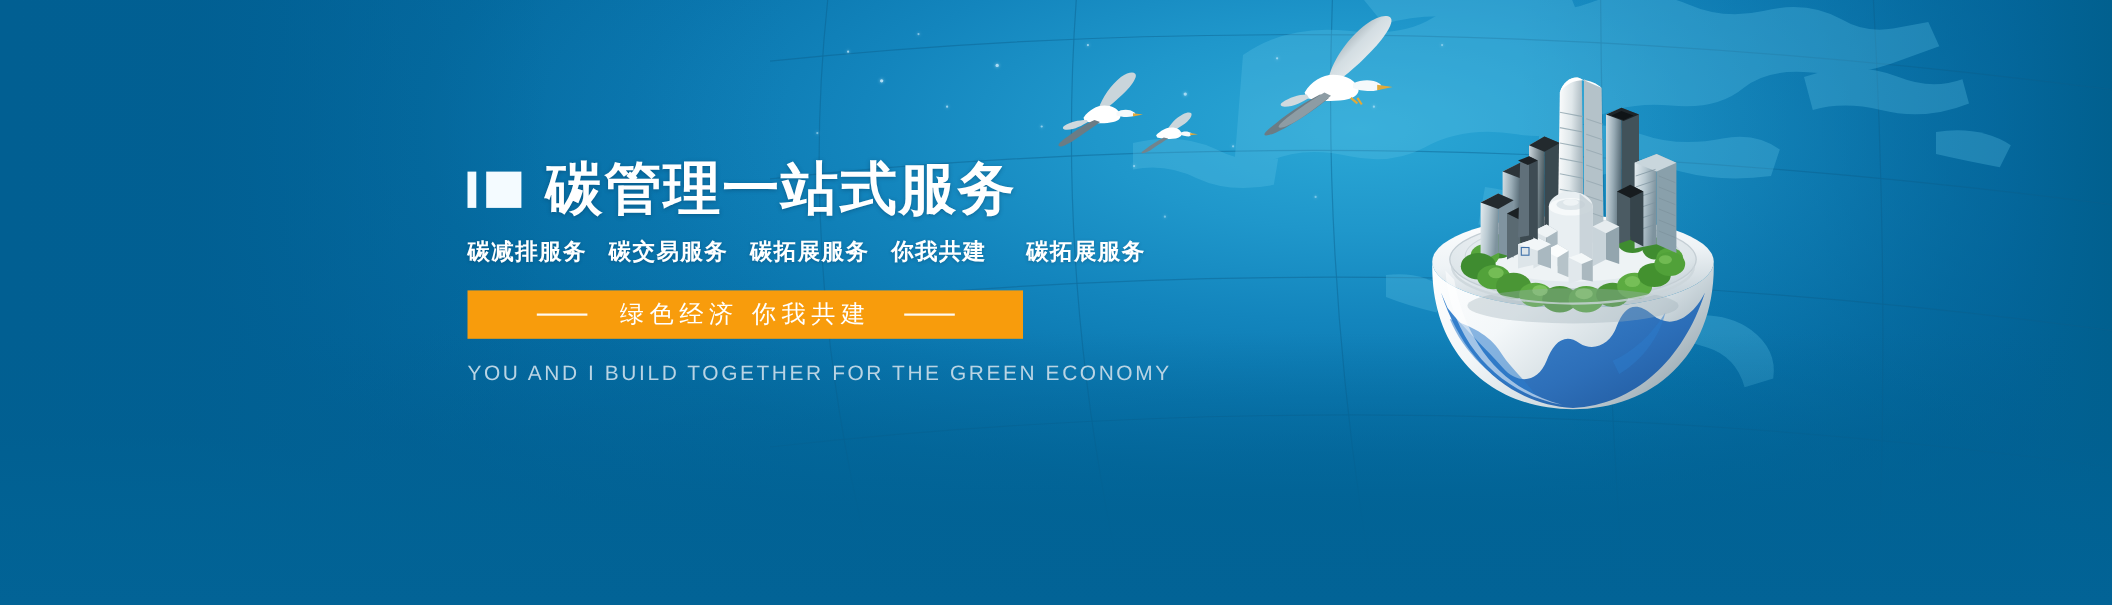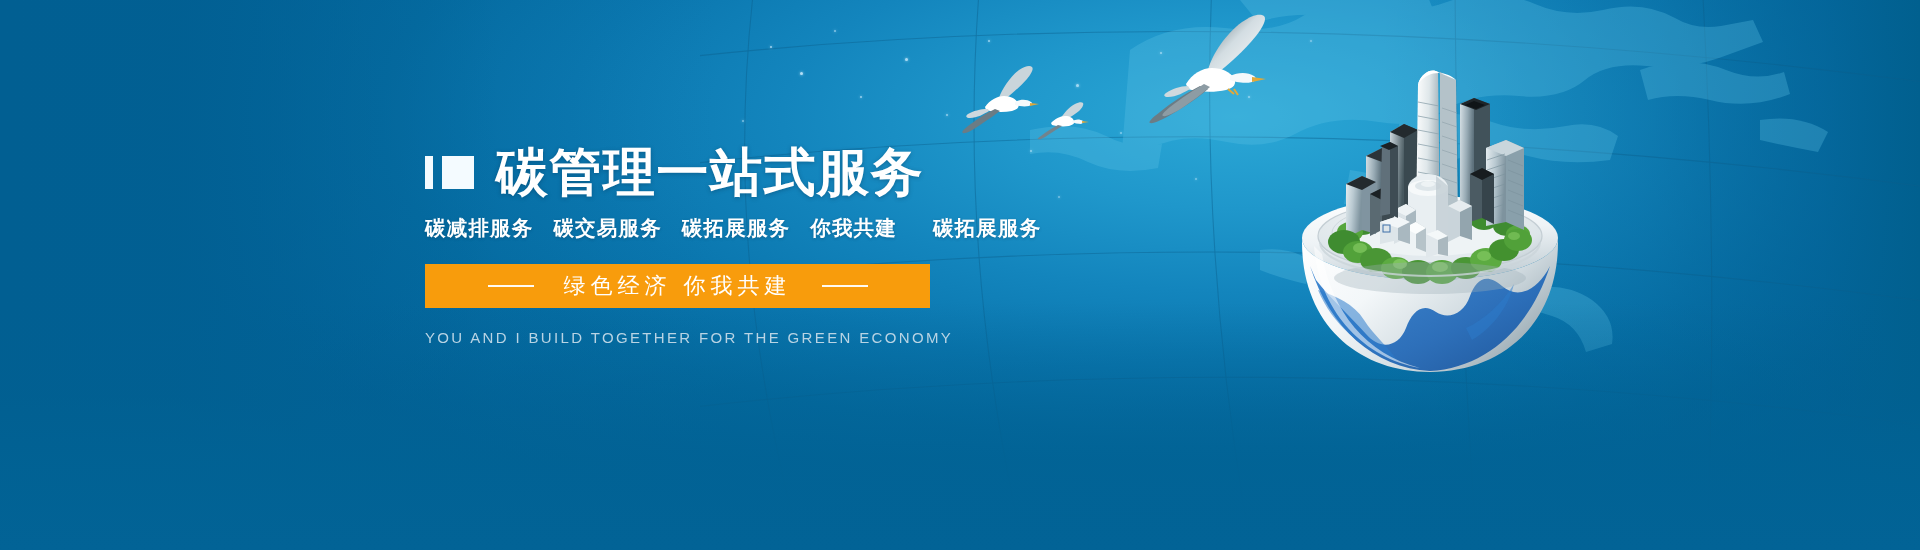--- a/index.html
+++ b/index.html
@@ -182,21 +182,21 @@
     letter-spacing: 5px;
     white-space: nowrap;
   }
   .slogan-text .gap { display: inline-block; width: 12px; }
 
   .tagline {
     margin-top: 21px;
     width: 505px;
     text-align: center;
     color: #b9d4e4;
-    font-size: 15px;
+    font-size: 19px;
     letter-spacing: 2.35px;
     white-space: nowrap;
   }
 </style>
 </head>
 <body>
 
 <div class="banner">
 
   <div class="bg-base"></div>

